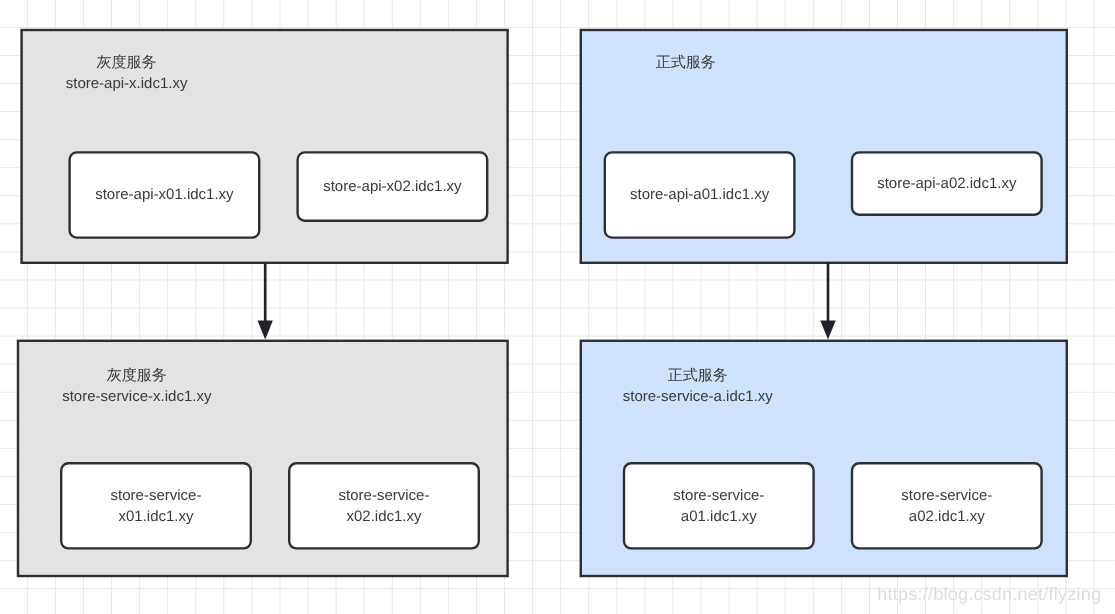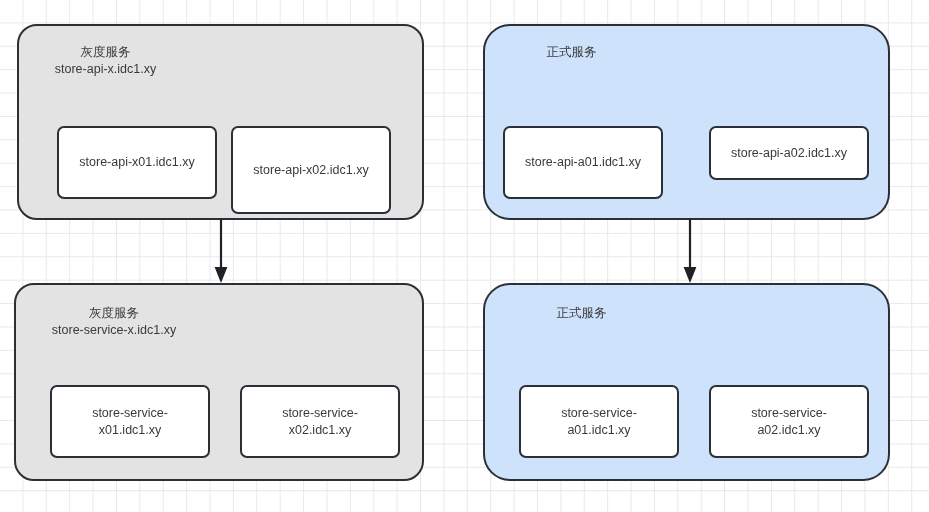--- a/index.html
+++ b/index.html
@@ -26,22 +26,22 @@
     background-size: 23.4px 23.4px;
     background-position: -1px -1px;
   }
 
   
   .group {
     position: absolute;
     box-sizing: border-box;
     border: 2px solid #2b2f36;
   }
-  .group.gray  { background: #e3e3e3; border-radius: 20px; }
-  .group.blue  { background: #cfe2fb; border-radius: 27px; }
+  .group.gray  { background: #e3e3e3; }
+  .group.blue  { background: #cfe2fb; }
 
   .group-header {
     position: absolute;
     left: 0;
     top: 0;
     width: 100%;
     text-align: center;
     pointer-events: none;
   }
   .group-header .line {
@@ -101,21 +101,21 @@
 <div id="canvas">
 
   <div class="group gray" style="left:17px; top:24px; width:407px; height:196px;">
     <div class="group-header" style="top:18px; left:-117px; width:407px;">
       <span class="line title">灰度服务</span>
       <span class="line domain">store-api-x.idc1.xy</span>
     </div>
     <div class="node" style="left:38px; top:100px; width:160px; height:73px;">
       <span class="node-label">store-api-x01.idc1.xy</span>
     </div>
-    <div class="node" style="left:212px; top:100px; width:160px; height:88px;">
+    <div class="node" style="left:228px; top:100px; width:160px; height:59px;">
       <span class="node-label">store-api-x02.idc1.xy</span>
     </div>
   </div>
 
   <div class="group blue" style="left:483px; top:24px; width:407px; height:196px;">
     <div class="group-header" style="top:18px; left:-117px; width:407px;">
       <span class="line title">正式服务</span>
     </div>
     <div class="node" style="left:18px; top:100px; width:160px; height:73px;">
       <span class="node-label">store-api-a01.idc1.xy</span>
@@ -136,20 +136,21 @@
     </div>
     <div class="node" style="left:224px; top:100px; width:160px; height:73px;">
       <span class="node-label">store-service-
 x02.idc1.xy</span>
     </div>
   </div>
 
   <div class="group blue" style="left:483px; top:283px; width:407px; height:198px;">
     <div class="group-header" style="top:20px; left:-107px; width:407px;">
       <span class="line title">正式服务</span>
+      <span class="line domain">store-service-a.idc1.xy</span>
     </div>
     <div class="node" style="left:34px; top:100px; width:160px; height:73px;">
       <span class="node-label">store-service-
 a01.idc1.xy</span>
     </div>
     <div class="node" style="left:224px; top:100px; width:160px; height:73px;">
       <span class="node-label">store-service-
 a02.idc1.xy</span>
     </div>
   </div>
@@ -157,14 +158,15 @@
   <svg class="arrow" style="left:206px; top:219px; width:30px; height:66px;" viewBox="0 0 30 66" xmlns="http://www.w3.org/2000/svg">
     <line x1="15" y1="0" x2="15" y2="54" stroke="#1f2328" stroke-width="2.2"></line>
     <polygon points="15,64 8.6,48 21.4,48" fill="#1f2328"></polygon>
   </svg>
 
   <svg class="arrow" style="left:675px; top:219px; width:30px; height:66px;" viewBox="0 0 30 66" xmlns="http://www.w3.org/2000/svg">
     <line x1="15" y1="0" x2="15" y2="54" stroke="#1f2328" stroke-width="2.2"></line>
     <polygon points="15,64 8.6,48 21.4,48" fill="#1f2328"></polygon>
   </svg>
 
+  <div class="watermark" style="left:731px; top:487px;">https://blog.csdn.net/flyzing</div>
 
 </div>
 
 </body></html>

